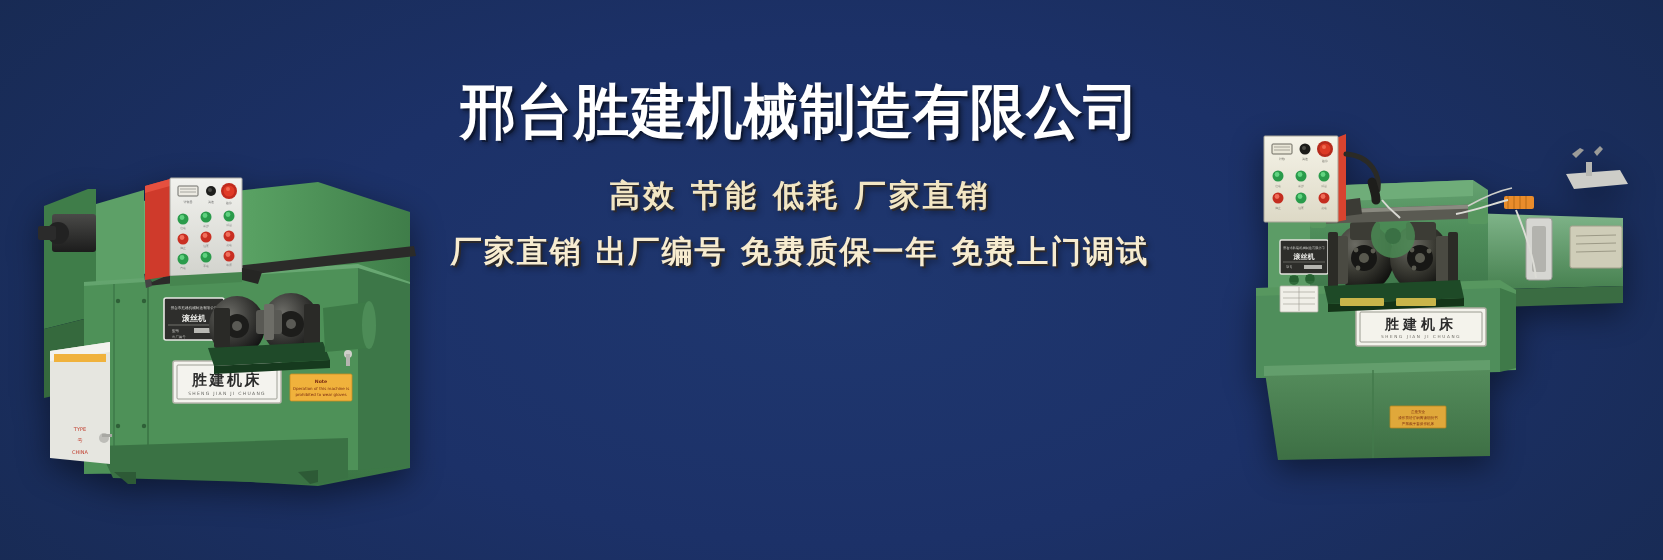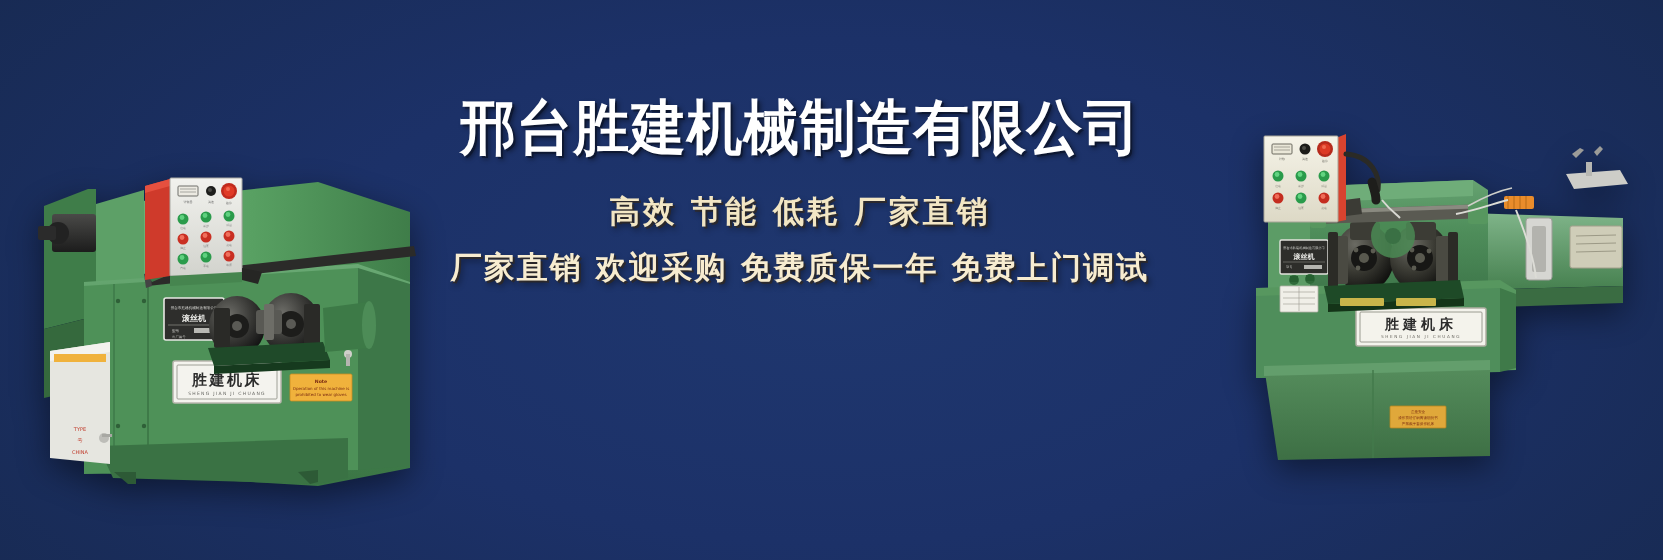--- a/index.html
+++ b/index.html
@@ -15,21 +15,21 @@
     height:560px;
     overflow:hidden;
     background:#1b3067;
     background-image:
       radial-gradient(ellipse 1150px 560px at 50% 52%, #1f376f 0%, #1c3168 45%, #17294f 100%);
   }
 
   
   #text-block {
     position:absolute;
-    left:390px; top:98px;
+    left:390px; top:82px;
     width:820px;
     text-align:center;
     z-index:6;
   }
 
   #company-title {
     font-family:"DejaVu Sans","Liberation Sans",sans-serif;
     font-size:54px;
     font-weight:bold;
     color:#ffffff;
@@ -466,16 +466,16 @@
     </svg>
   </div>
 
   <div id="text-block">
 
     <div id="company-title">邢台胜建机械制造有限公司</div>
 
 
     <div id="sub-line-1">高效  节能  低耗  厂家直销</div>
 
-    <div id="sub-line-2">厂家直销  欢迎采购  免费质保一年  免费上门调试</div>
+    <div id="sub-line-2">厂家直销  出厂编号  免费质保一年  免费上门调试</div>
   </div>
 
 </div>
 
 </body></html>

